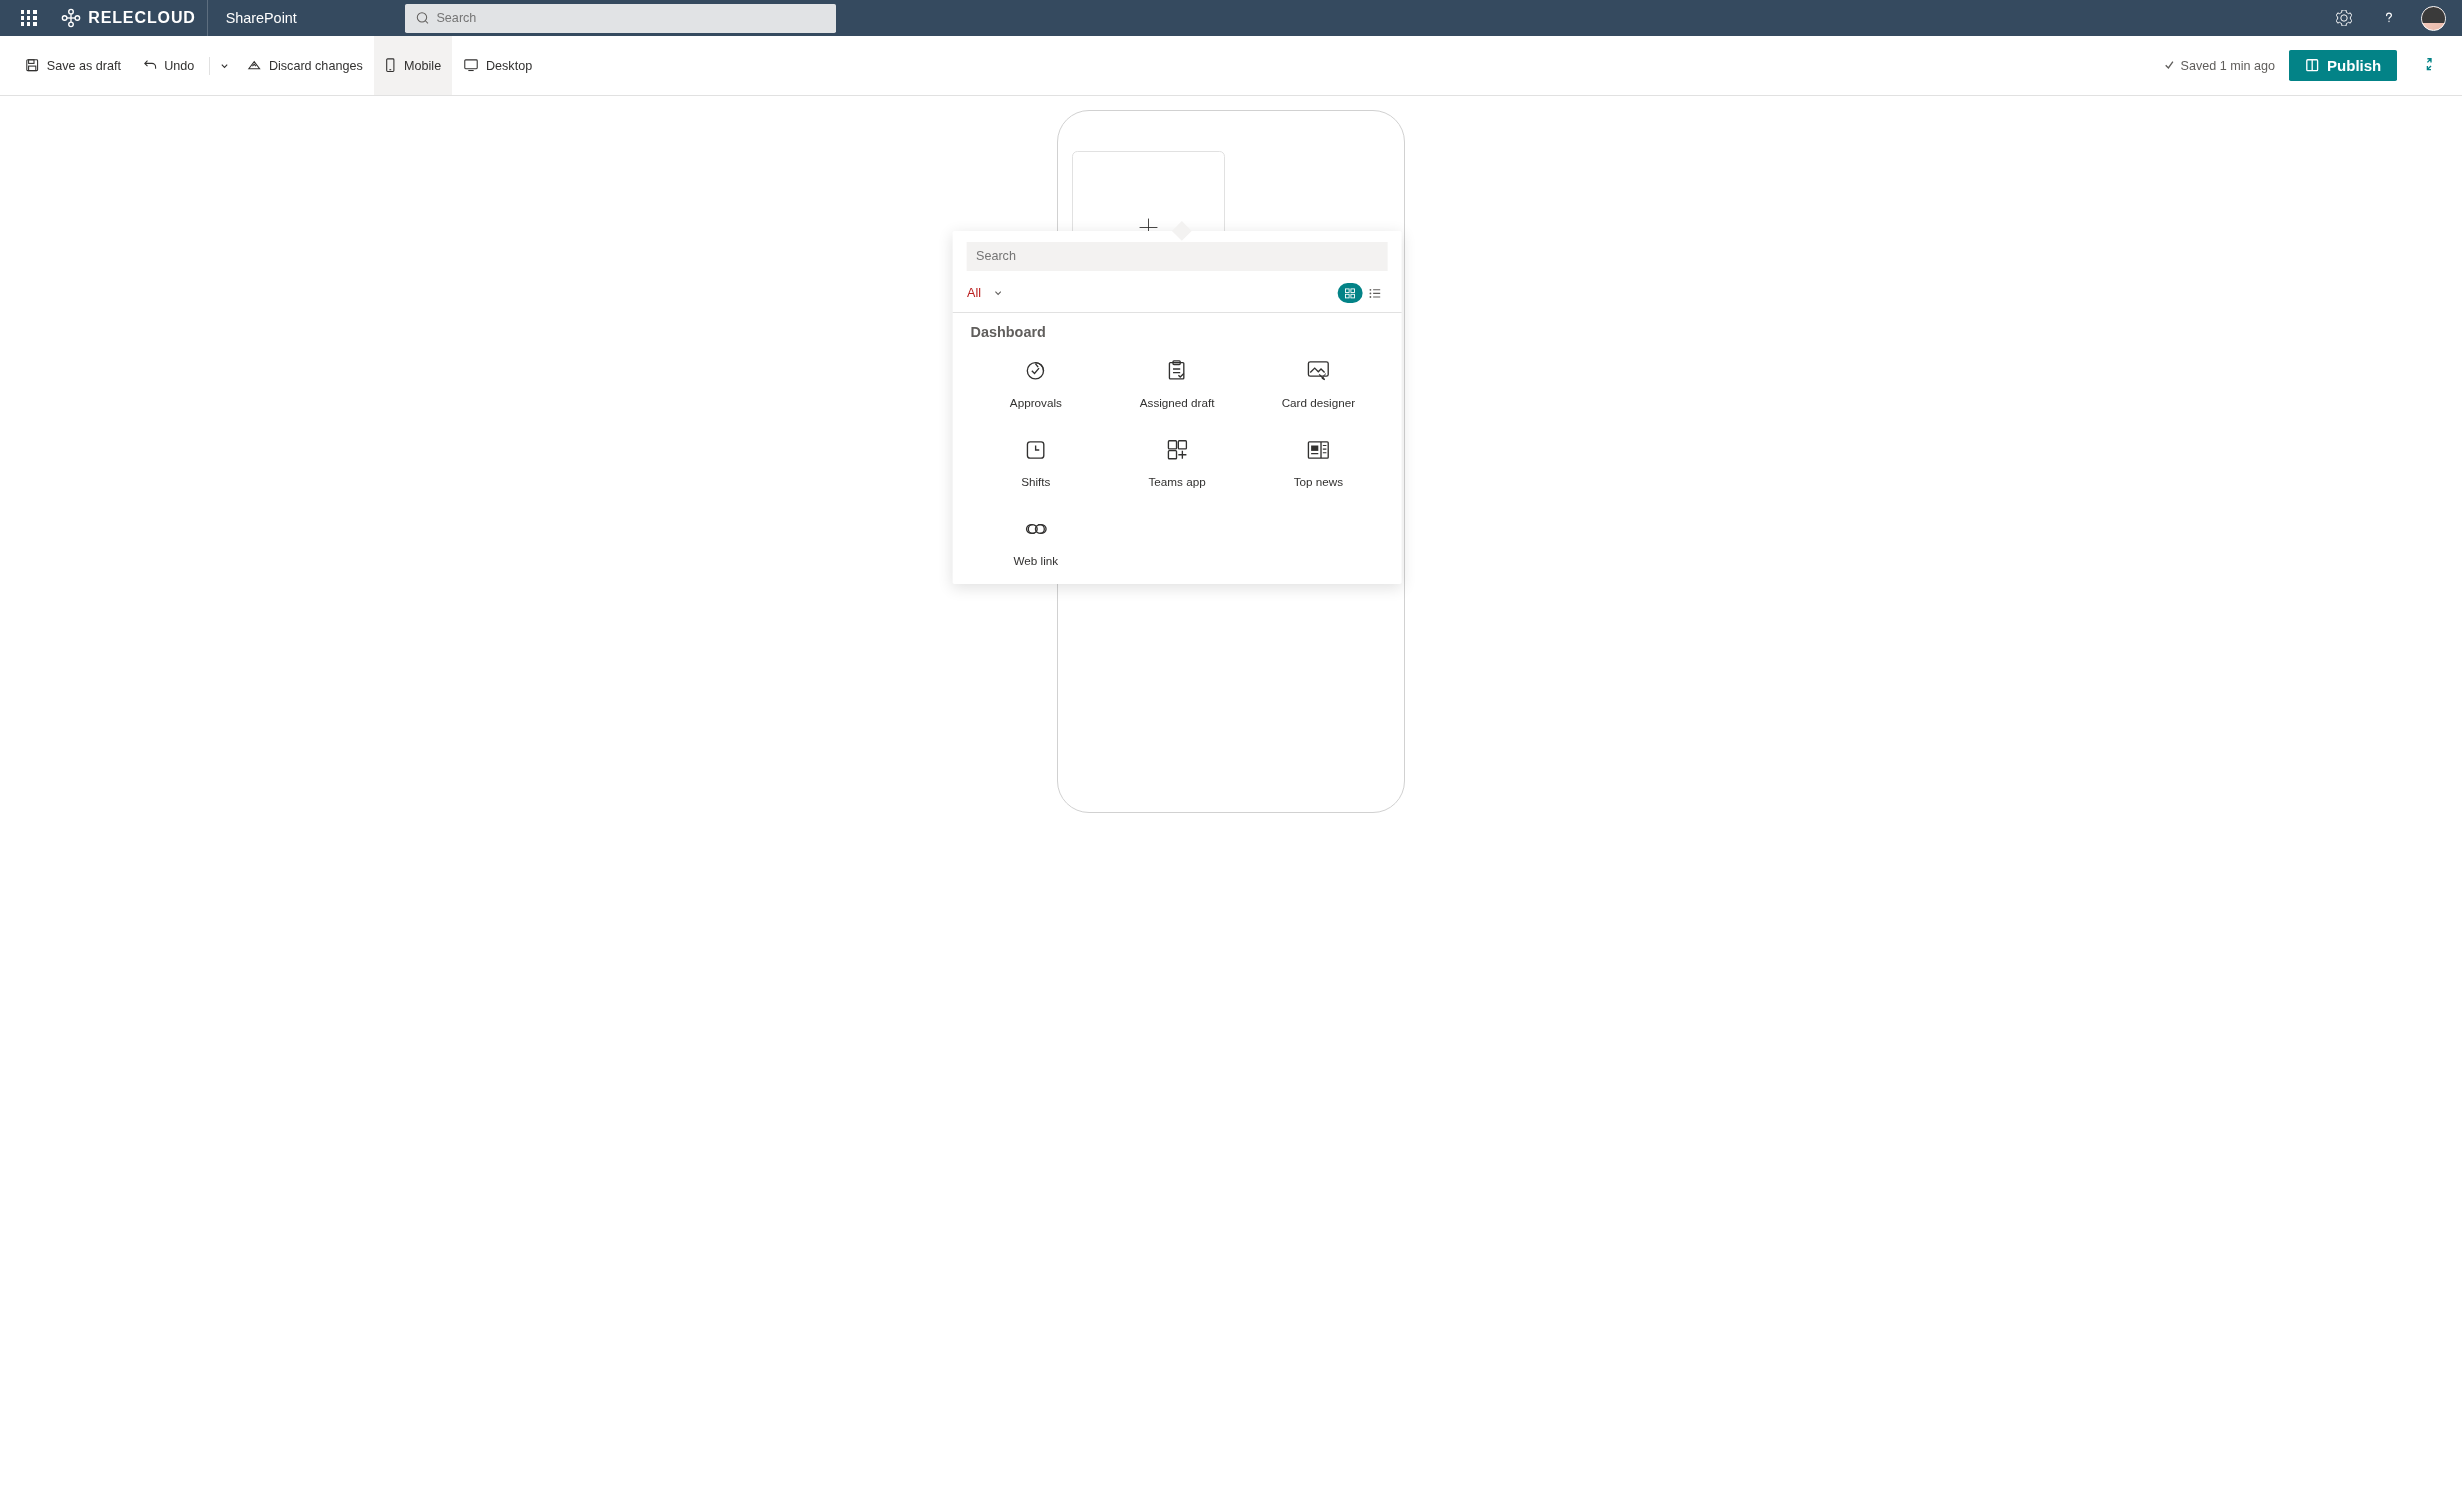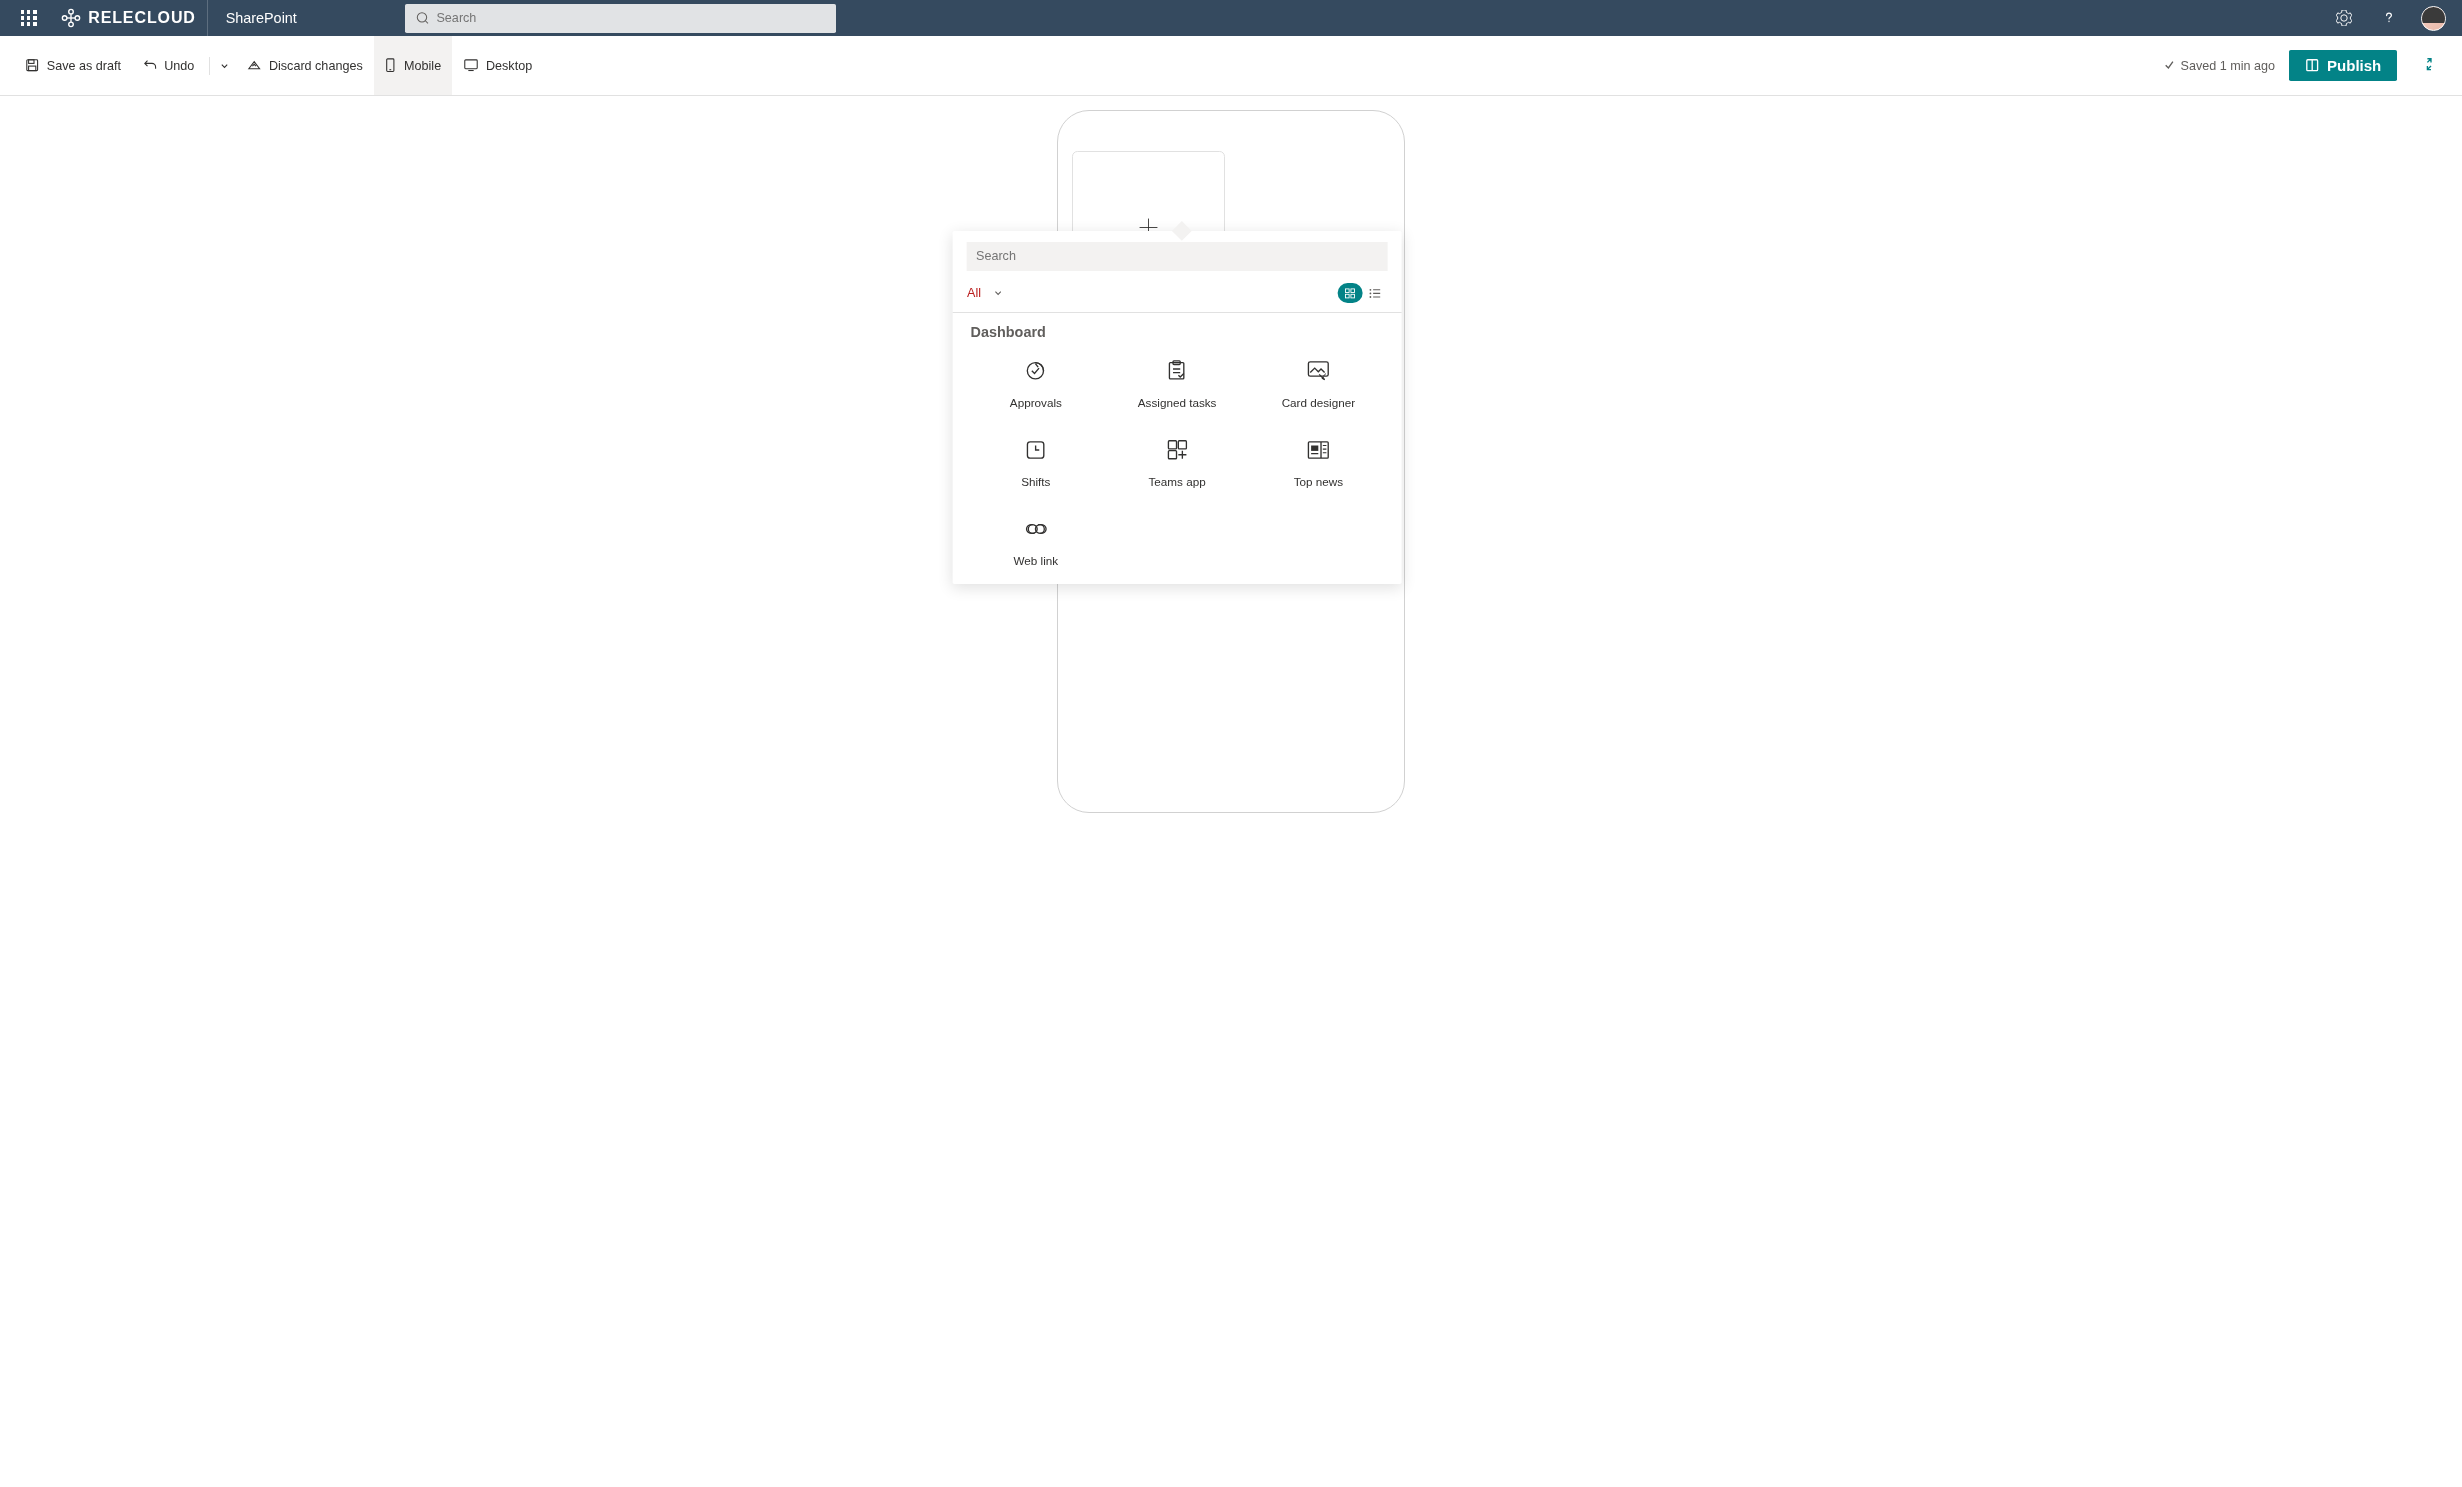--- a/index.html
+++ b/index.html
@@ -546,21 +546,21 @@
       <div class="popup-item">
         <div class="popup-item-icon">
           <svg width="20" height="21.6" viewBox="0 0 22 24">
             <rect x="3" y="3" width="16" height="18" rx="1" fill="none" stroke="#323130" stroke-width="1.5"></rect>
             <rect x="7" y="1" width="8" height="4" rx="1" fill="none" stroke="#323130" stroke-width="1.5"></rect>
             <line x1="7" y1="10" x2="15" y2="10" stroke="#323130" stroke-width="1.5"></line>
             <line x1="7" y1="14" x2="15" y2="14" stroke="#323130" stroke-width="1.5"></line>
             <path d="M13 17l2 2 4-4" fill="none" stroke="#323130" stroke-width="1.5"></path>
           </svg>
         </div>
-        <span class="popup-item-label">Assigned tasks</span>
+        <span class="popup-item-label">Assigned draft</span>
       </div>
 
       <div class="popup-item">
         <div class="popup-item-icon">
           <svg width="23.4" height="21.6" viewBox="0 0 26 24">
             <rect x="2" y="2" width="22" height="16" rx="2" fill="none" stroke="#323130" stroke-width="1.5"></rect>
             <path d="M4 14l5-5 4 4 3-3 4 4" fill="none" stroke="#323130" stroke-width="1.5"></path>
             <path d="M14 16l6 6m-3-2l3 2-2-3" fill="none" stroke="#323130" stroke-width="1.5"></path>
             <path d="M18 18l2-1 1-2" fill="none" stroke="#323130" stroke-width="1"></path>
           </svg>

